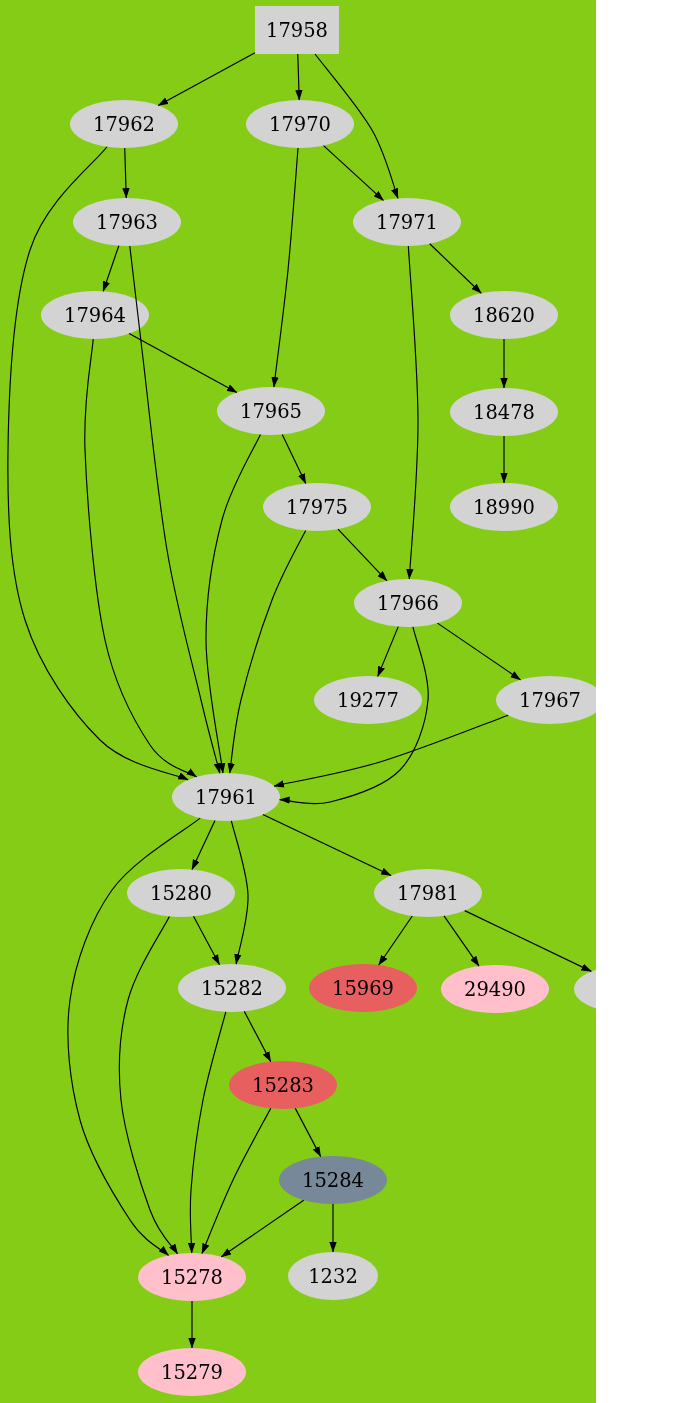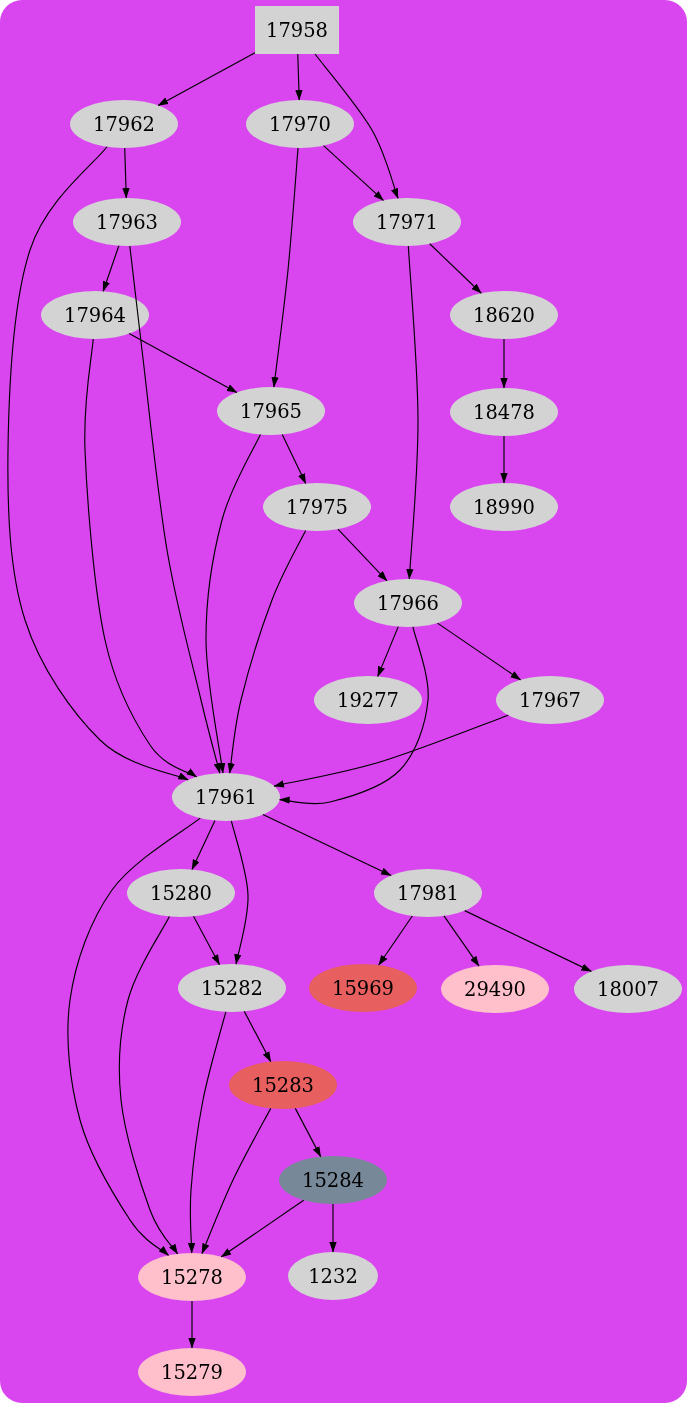--- a/index.html
+++ b/index.html
@@ -3,25 +3,24 @@
 <meta charset="utf-8">
 <style>
   html, body {
     margin: 0;
     padding: 0;
     background: #ffffff;
     font-family: "DejaVu Serif", "Liberation Serif", serif;
   }
   .graph-wrap {
     position: relative;
-    width: 687px;
+    width: 596px;
     height: 1403px;
-    background: #d946ef;
+    background: #84cc16;
     overflow: hidden;
-    border-radius: 22px;
   }
   svg text {
     font-family: "DejaVu Serif", "Liberation Serif", serif;
     font-size: 19.5px;
     fill: #000000;
     text-anchor: middle;
   }
   svg .edge {
     fill: none;
     stroke: #000000;

